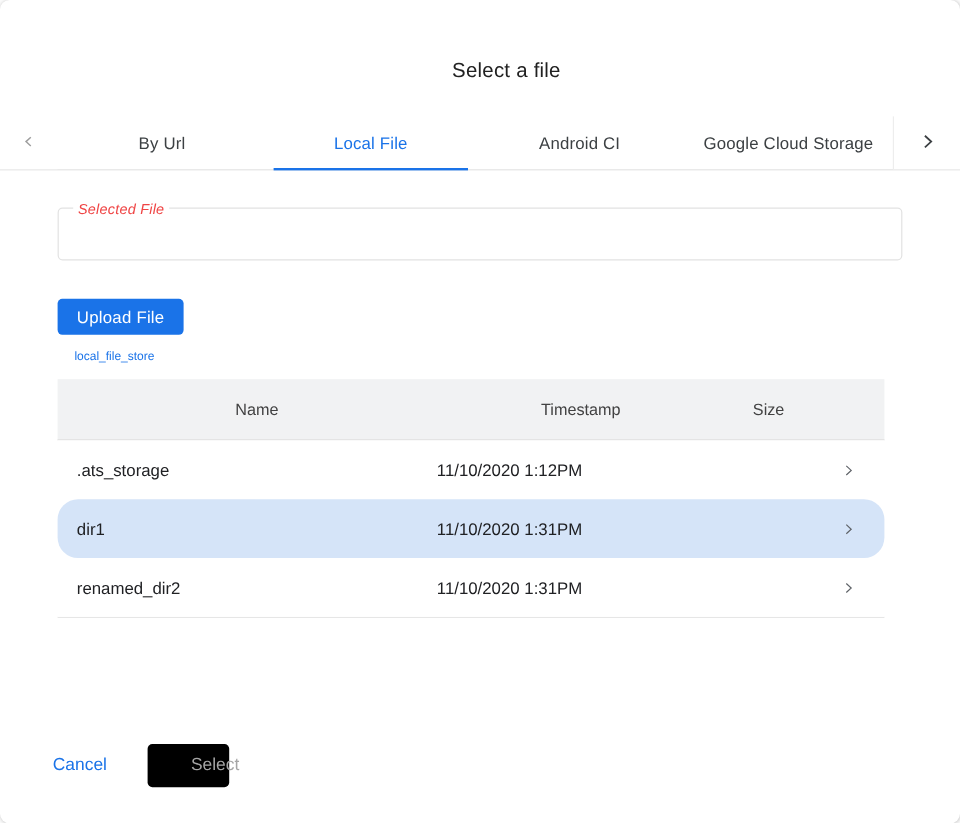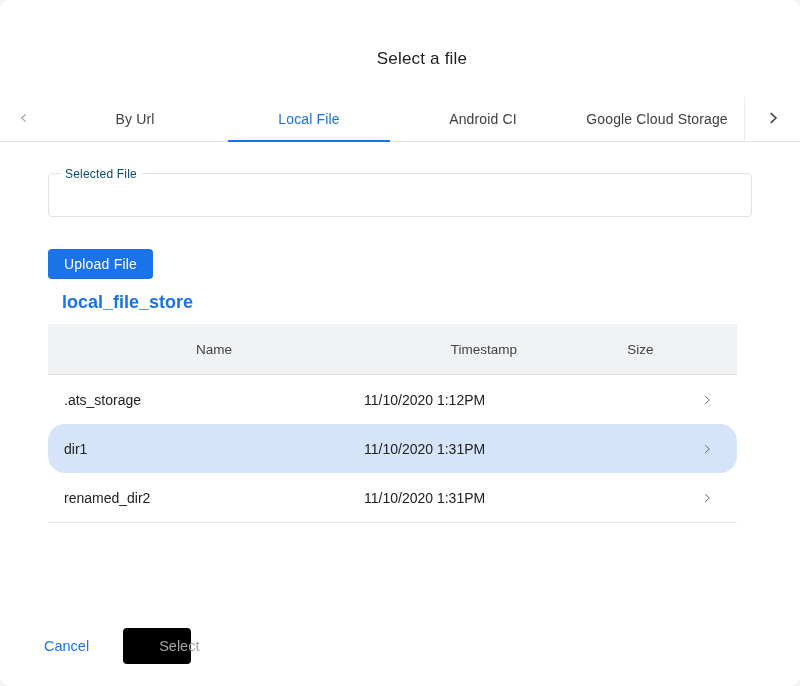--- a/index.html
+++ b/index.html
@@ -69,22 +69,23 @@
     border: 1px solid #e2e2e2;
     border-radius: 4px;
     position: relative;
   }
   .field-label {
     position: absolute;
     top: -7px; left: 12px;
     background: #fff;
     padding: 0 4px;
     font-size: 12px;
-    color: #0c4a6e;
+    color: #ef4444;
     letter-spacing: 0.2px;
+    font-style: italic;
   }
   .field input {
     width: 100%; height: 100%;
     border: none; outline: none;
     background: transparent;
     padding: 0 14px;
     font-size: 14px;
     color: #202124;
     font-family: inherit;
   }
@@ -99,25 +100,24 @@
     font-weight: 400;
     letter-spacing: 0.2px;
     border: none;
     border-radius: 4px;
     cursor: pointer;
     font-family: inherit;
   }
   .store-link {
     display: inline-block;
     margin: 13px 0 0 62px;
-    font-size: 18px;
+    font-size: 10px;
     color: #1a73e8;
     text-decoration: none;
     cursor: pointer;
-    font-weight: bold;
   }
   
   .file-table {
     margin: 11px 48px 0 48px;
     width: 689px;
     border-bottom: 1px solid #e6e6e6;
   }
   .t-row {
     display: grid;
     grid-template-columns: 316px 240px 73px 60px;

